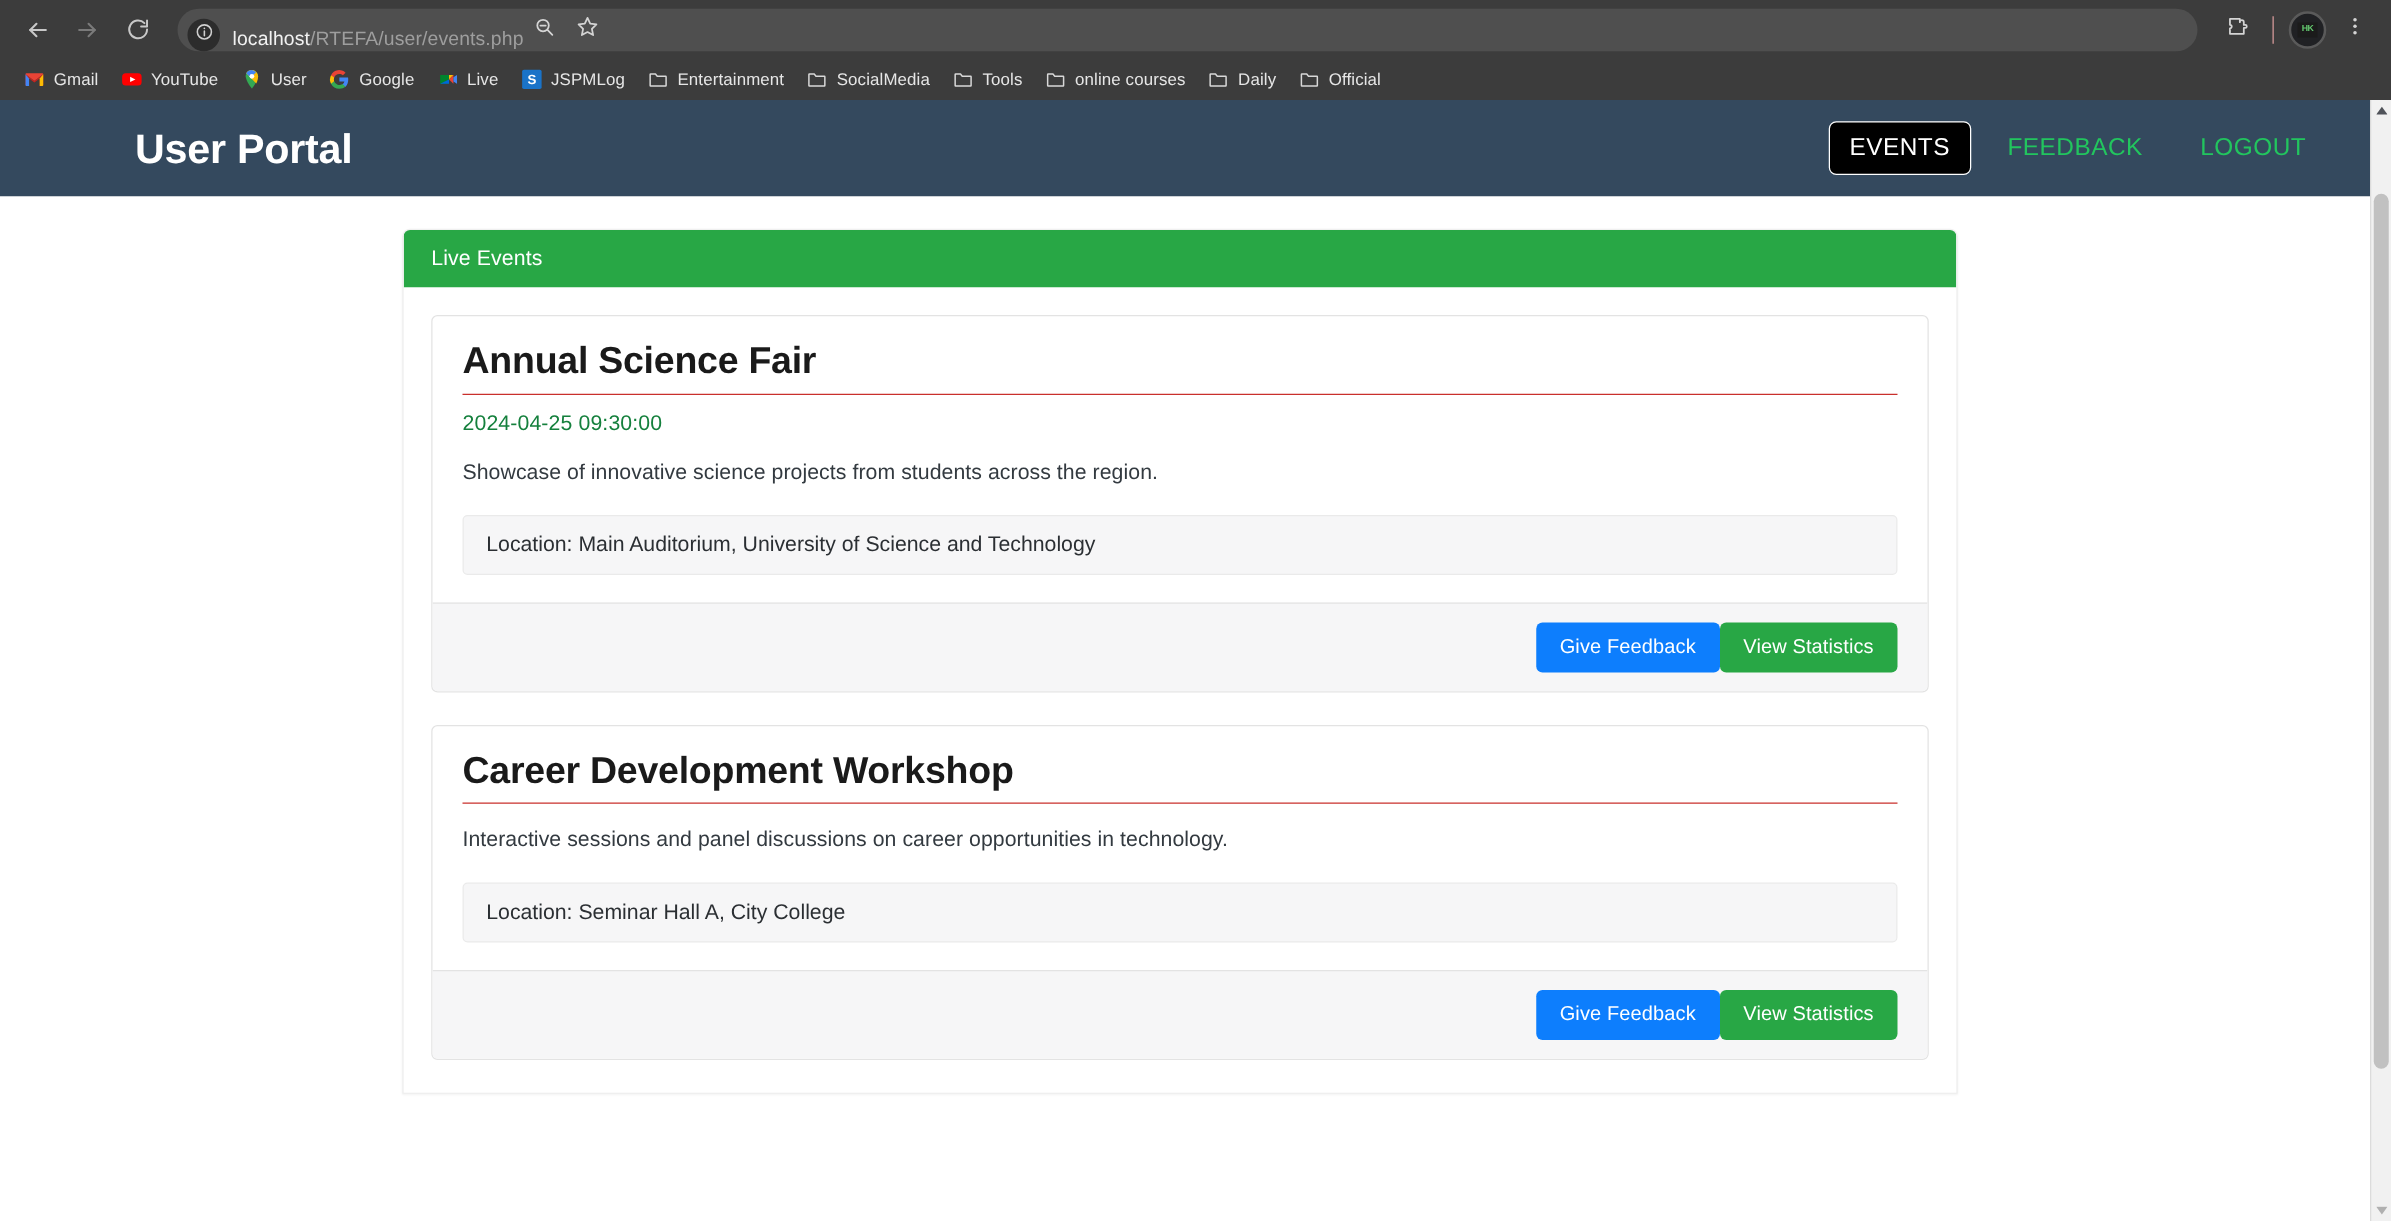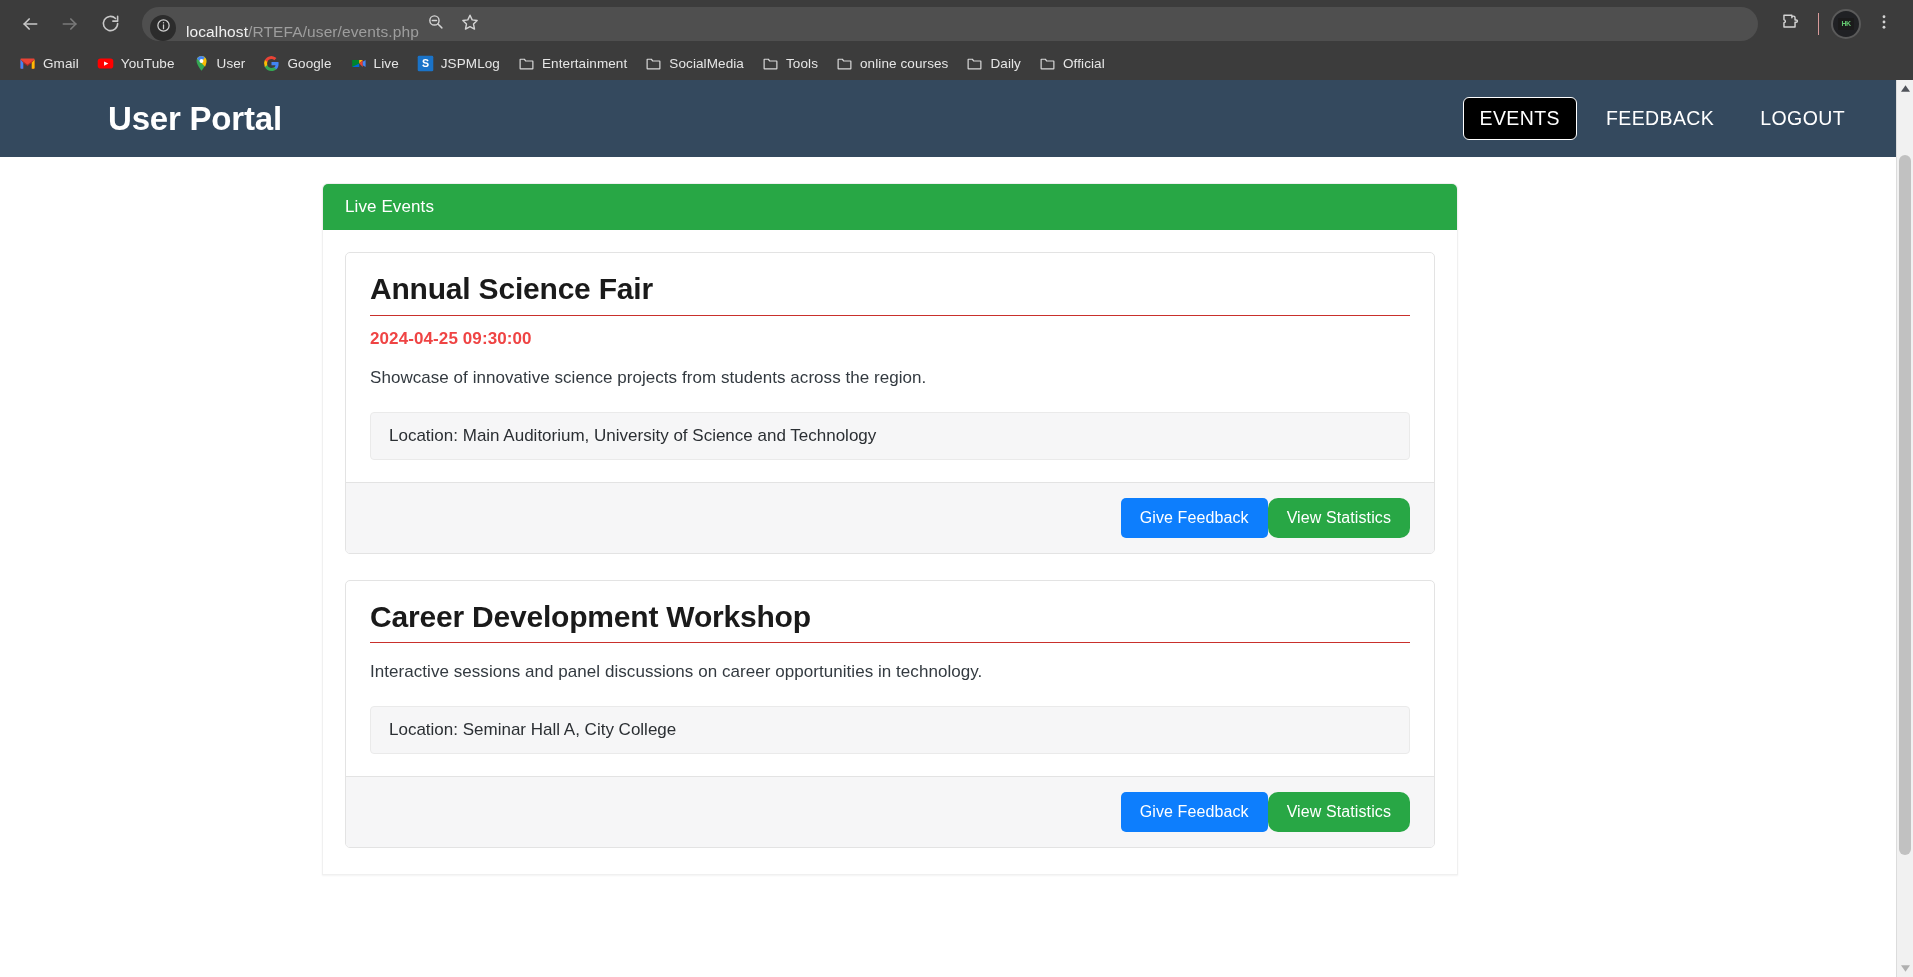--- a/index.html
+++ b/index.html
@@ -97,31 +97,31 @@
     height:77px; background:#34495e;
     display:flex; align-items:center;
     padding:0 34px 0 108px;
   }
   .brand {
     color:#ffffff; font-size:33px; font-weight:bold;
     letter-spacing:-.2px;
   }
   .nav-links { margin-left:auto; display:flex; align-items:center; gap:12px; }
   .nav-link {
-    color:#ffffff; font-size:19.5px; letter-spacing:.4px;
+    color:#22c55e; font-size:19.5px; letter-spacing:.4px;
     padding:9px 16px; border-radius:6px; border:1px solid transparent;
   }
   .nav-link.active {
     background:#000000; border-color:#ffffff; color:#ffffff;
   }
 
   
   .content-wrap { padding:26px 0 0 0; display:flex; }
   .panel {
-    width:1136px; margin-left:322px;
+    width:1244px; margin-left:322px;
     background:#ffffff;
     border:1px solid rgba(0,0,0,.06);
     border-radius:6px 6px 0 0;
     box-shadow:0 1px 2px rgba(0,0,0,.05);
     overflow:hidden;
   }
   .panel-head {
     background:#28a745; color:#ffffff;
     padding:13px 22px; font-size:17px; letter-spacing:.1px;
   }
@@ -134,21 +134,21 @@
   }
   .event-card:last-child { margin-bottom:0; }
   .card-body { padding:19px 24px 22px 24px; }
   .event-title {
     font-size:30px; font-weight:600; color:#1a1a1a;
     margin:0 0 0 0; padding-bottom:8px;
     border-bottom:1.5px solid #c9302c;
     letter-spacing:-.2px; line-height:1.15;
   }
   .event-date {
-    font-size:17px; font-weight:bold; color:#ef4444;
+    font-size:17px; font-weight:normal; color:#15803d;
     margin-top:13px; letter-spacing:.1px;
   }
   .event-desc {
     font-size:17px; color:#333a40; margin-top:19px;
     letter-spacing:.05px;
   }
   .event-location {
     margin-top:24px; background:#f6f6f7;
     border:1px solid #eaeaea; border-radius:4px;
     padding:13px 18px; font-size:17px; color:#2b2f33;
@@ -157,21 +157,21 @@
     background:#f6f6f7; border-top:1px solid #e3e3e3;
     padding:15px 24px; display:flex; justify-content:flex-end; gap:0;
   }
   .btn {
     border:none; border-radius:5px; color:#ffffff;
     font-size:16px; padding:11px 19px;
     font-family:"Liberation Sans", sans-serif;
     letter-spacing:.1px; cursor:pointer;
   }
   .btn-feedback { background:#0d7efd; }
-  .btn-stats { background:#28a745;border-radius:10px; }
+  .btn-stats { background:#28a745; }
 
   
   .scrollbar {
     position:absolute; top:0; right:0; width:17px; height:897px;
     background:#f1f1f1; border-left:1px solid #dcdcdc;
   }
   .sb-arrow {
     position:absolute; left:0; width:16px; height:17px;
     display:flex; align-items:center; justify-content:center;
     color:#50535a; font-size:8px;

